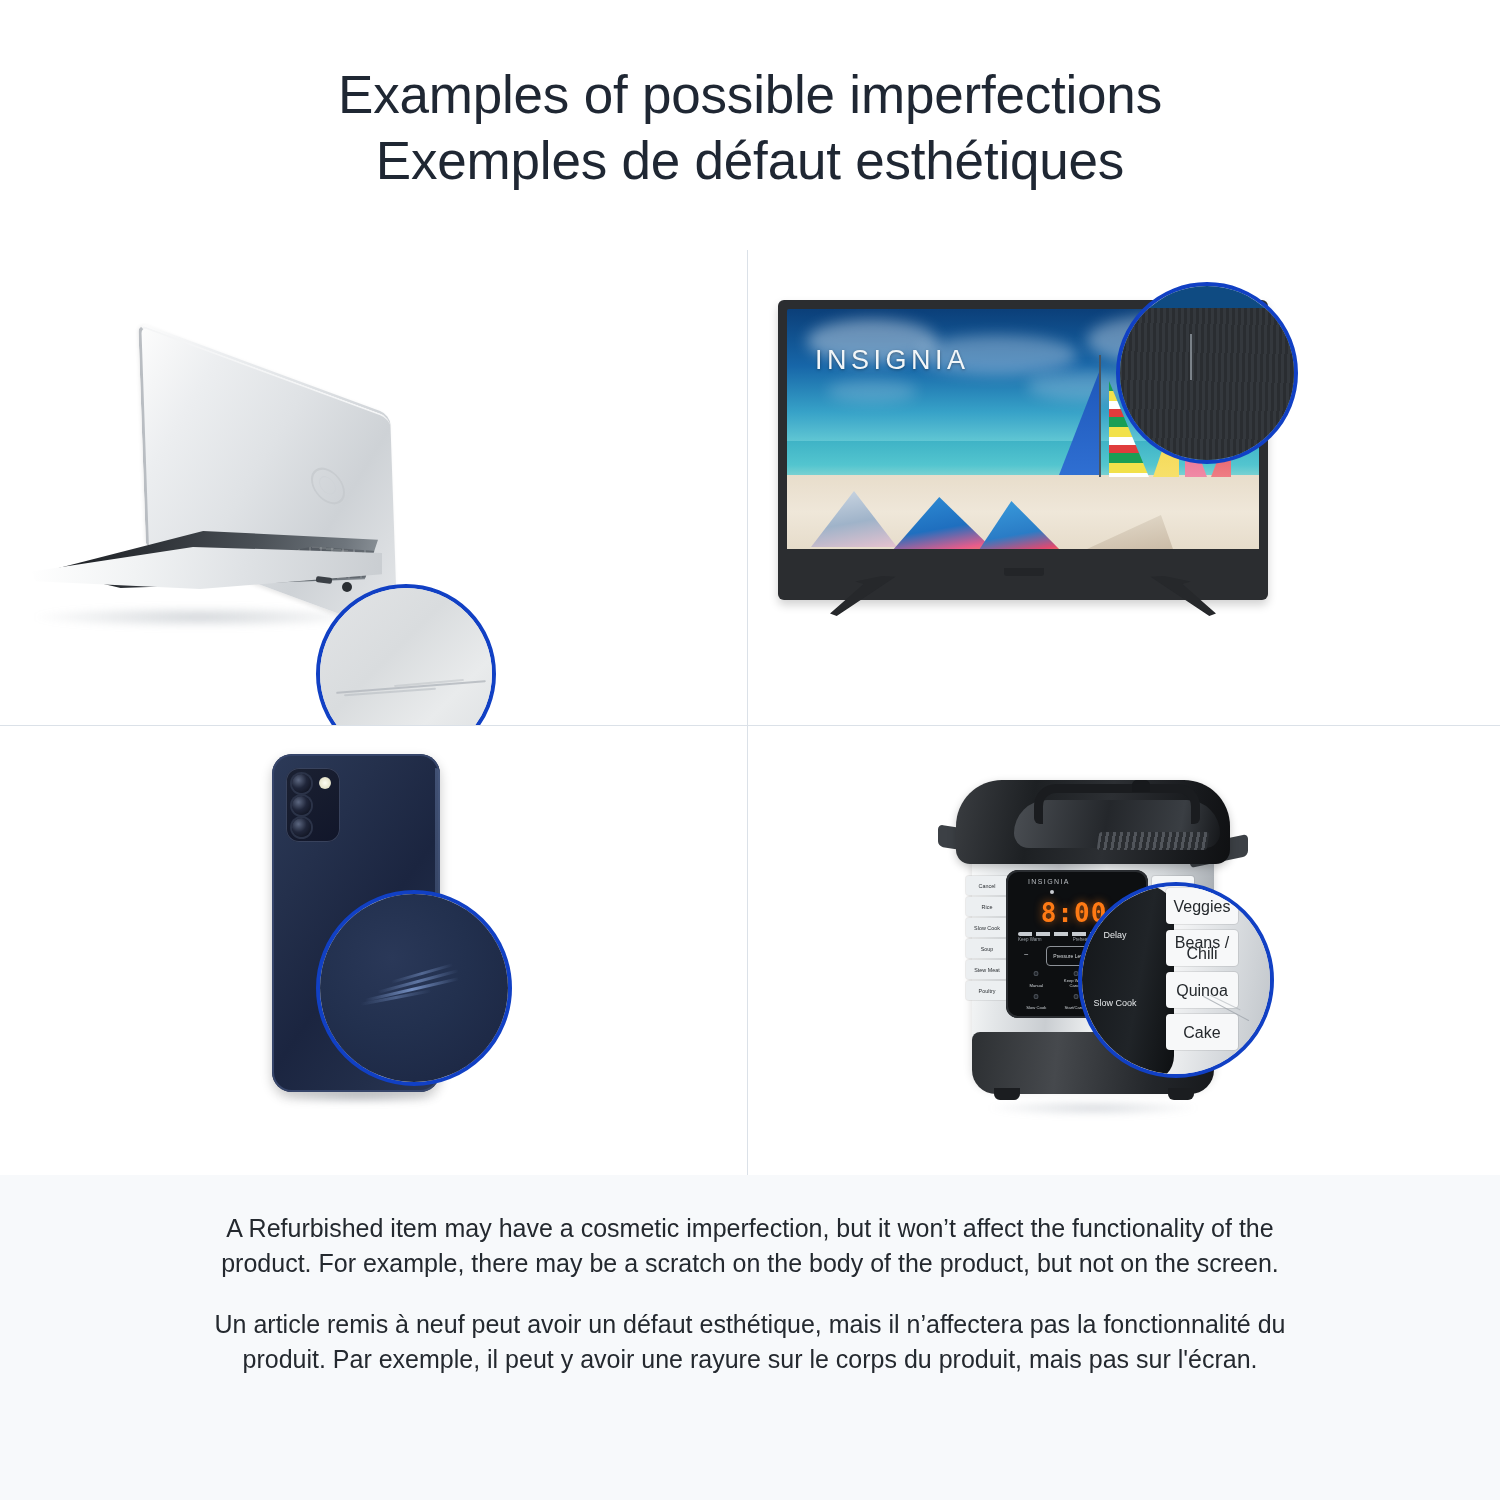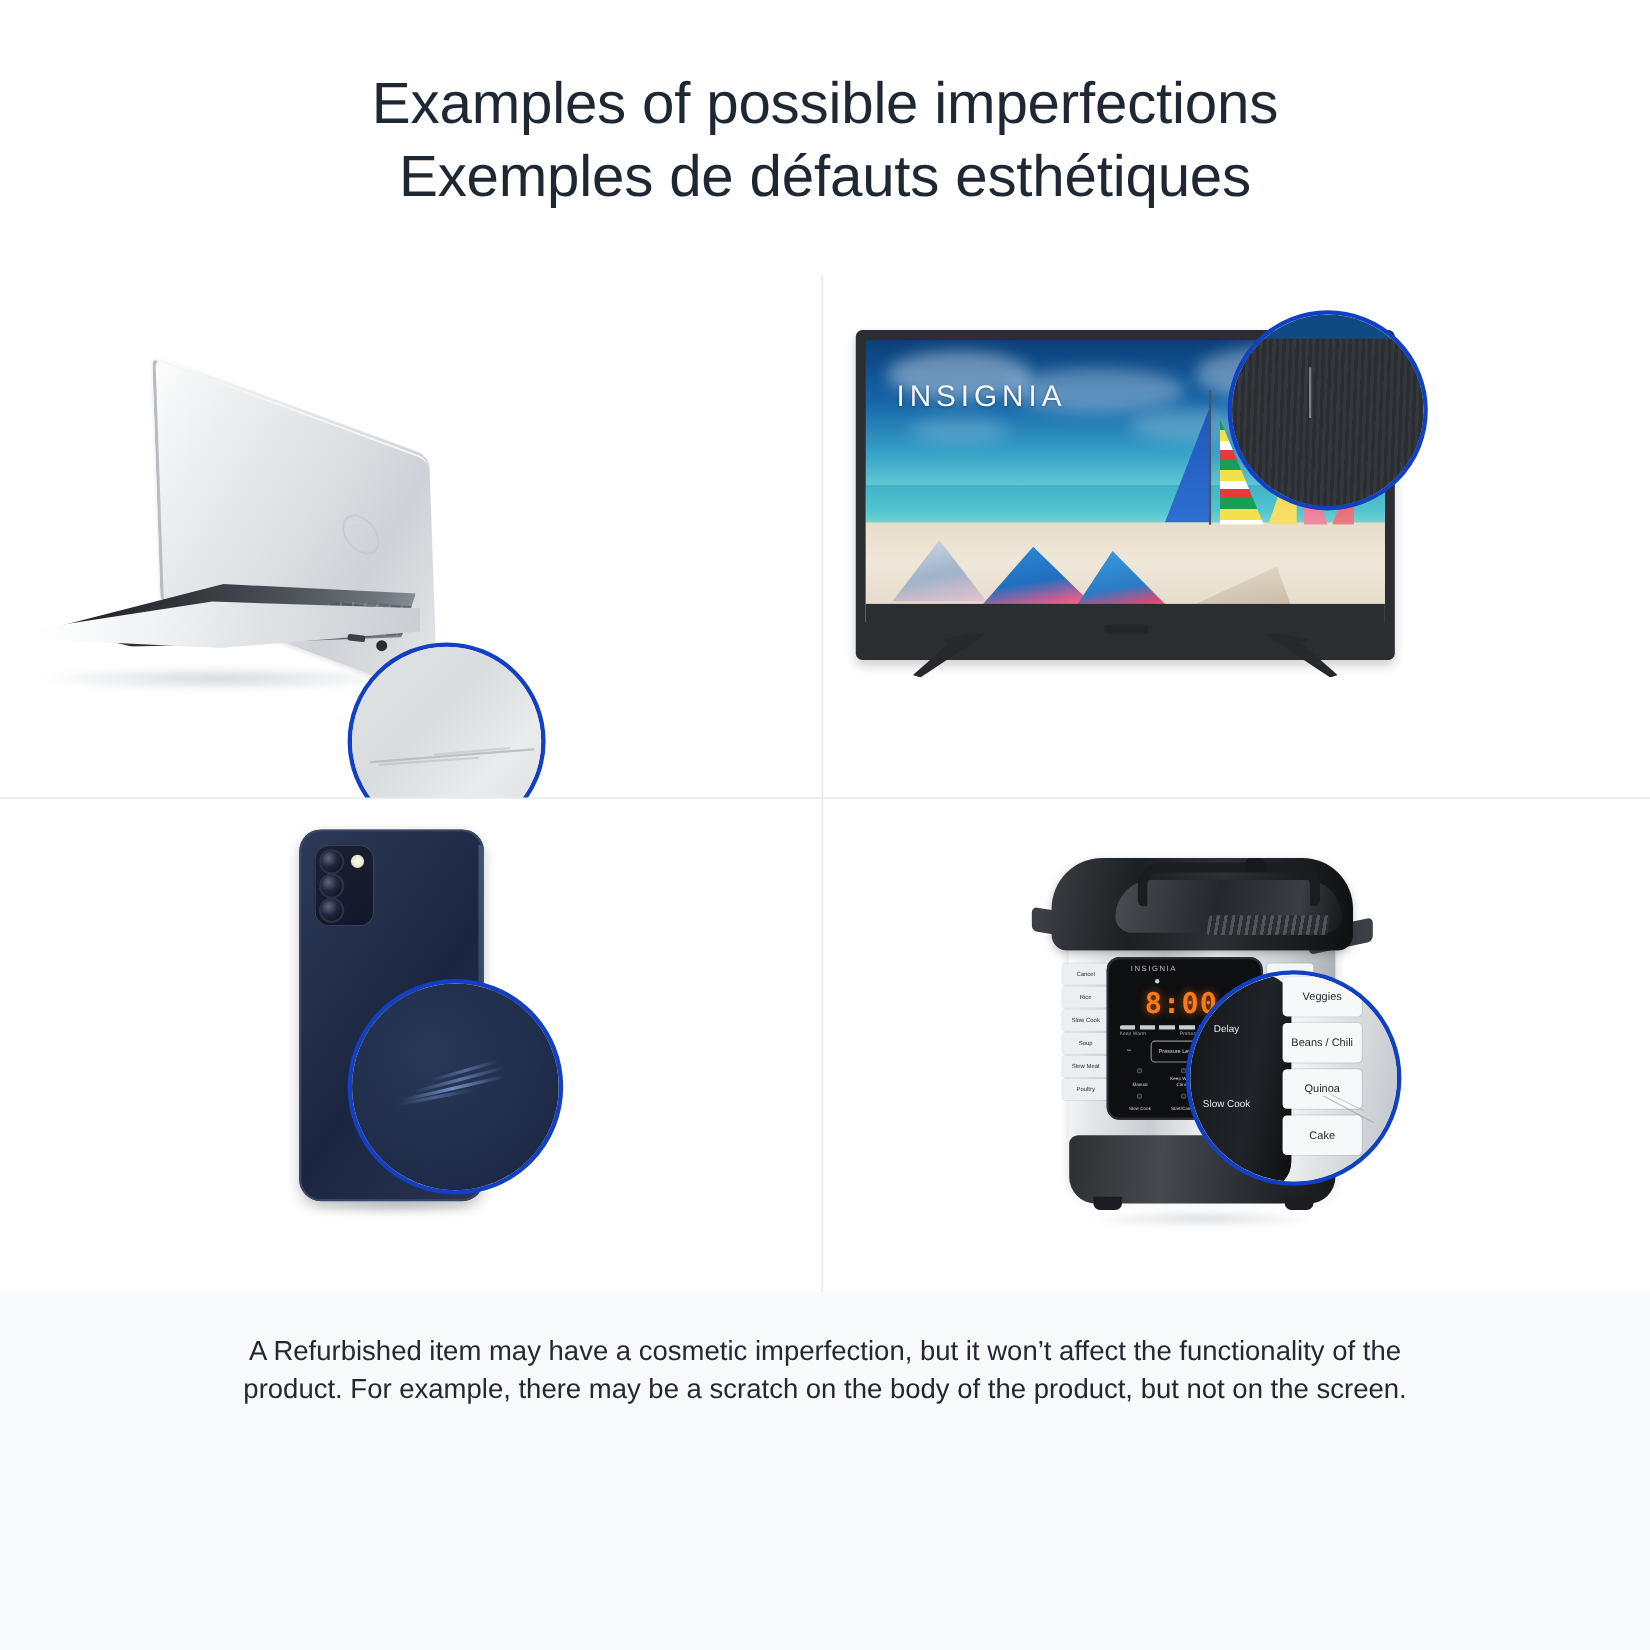--- a/index.html
+++ b/index.html
@@ -418,21 +418,21 @@
     background:linear-gradient(100deg,#131619,#202428 60%,#0d0f11 100%);
     border-radius:0 26px 26px 0;
   }
   .ck-mag-col{
     position:absolute;left:84px;top:2px;width:72px;
     display:flex;flex-direction:column;gap:6px;
   }
   .ck-mag-cell{
     background:#f7f8f9;border-radius:4px;height:36px;
     display:flex;align-items:center;justify-content:center;
-    font-size:10px;color:#24282c;text-align:center;line-height:11px;
+    font-size:16px;color:#24282c;text-align:center;line-height:11px;
     box-shadow:0 0 0 1px rgba(0,0,0,.08);
   }
   .ck-mag-leftlbl{
     position:absolute;left:6px;width:62px;font-size:9px;color:#e6e9eb;text-align:center;line-height:10px;
   }
   .ck-mag-leftlbl.a{top:44px;}
   .ck-mag-leftlbl.b{top:112px;}
   .ck-mag-scratch{
     position:absolute;left:118px;top:112px;width:56px;height:30px;
   }
@@ -455,21 +455,21 @@
   }
   .para.fr{margin-top:26px;}
 </style>
 </head>
 <body>
 
 <div class="page">
 
   <div class="header">
     <div class="title-line">Examples of possible imperfections</div>
-    <div class="title-line">Exemples de défauts esthétiques</div>
+    <div class="title-line">Exemples de défaut esthétiques</div>
   </div>
 
   <div class="grid">
     <div class="vline"></div>
     <div class="hline"></div>
 
     <div class="cell c1">
       <div class="stage">
         <div class="lap-wrap">
           <div class="lap-shadow"></div>
@@ -646,15 +646,16 @@
               </div>
             </div>
           </div>
         </div>
       </div>
     </div>
   </div>
 
   <div class="footer">
     <div class="para en">A Refurbished item may have a cosmetic imperfection, but it won’t affect the functionality of the product. For example, there may be a scratch on the body of the product, but not on the screen.</div>
+    <div class="para fr">Un article remis à neuf peut avoir un défaut esthétique, mais il n’affectera pas la fonctionnalité du produit. Par exemple, il peut y avoir une rayure sur le corps du produit, mais pas sur l'écran.</div>
   </div>
 
 </div>
 
 </body></html>

